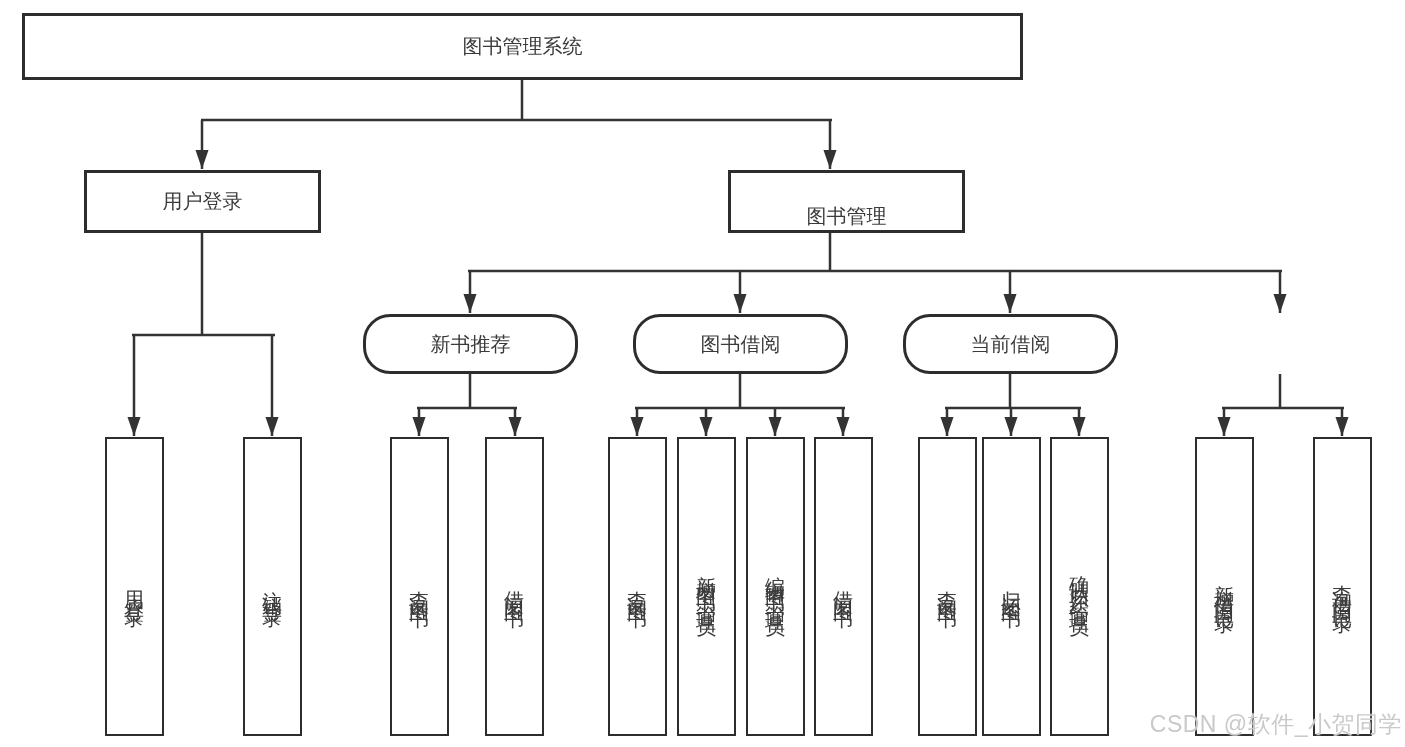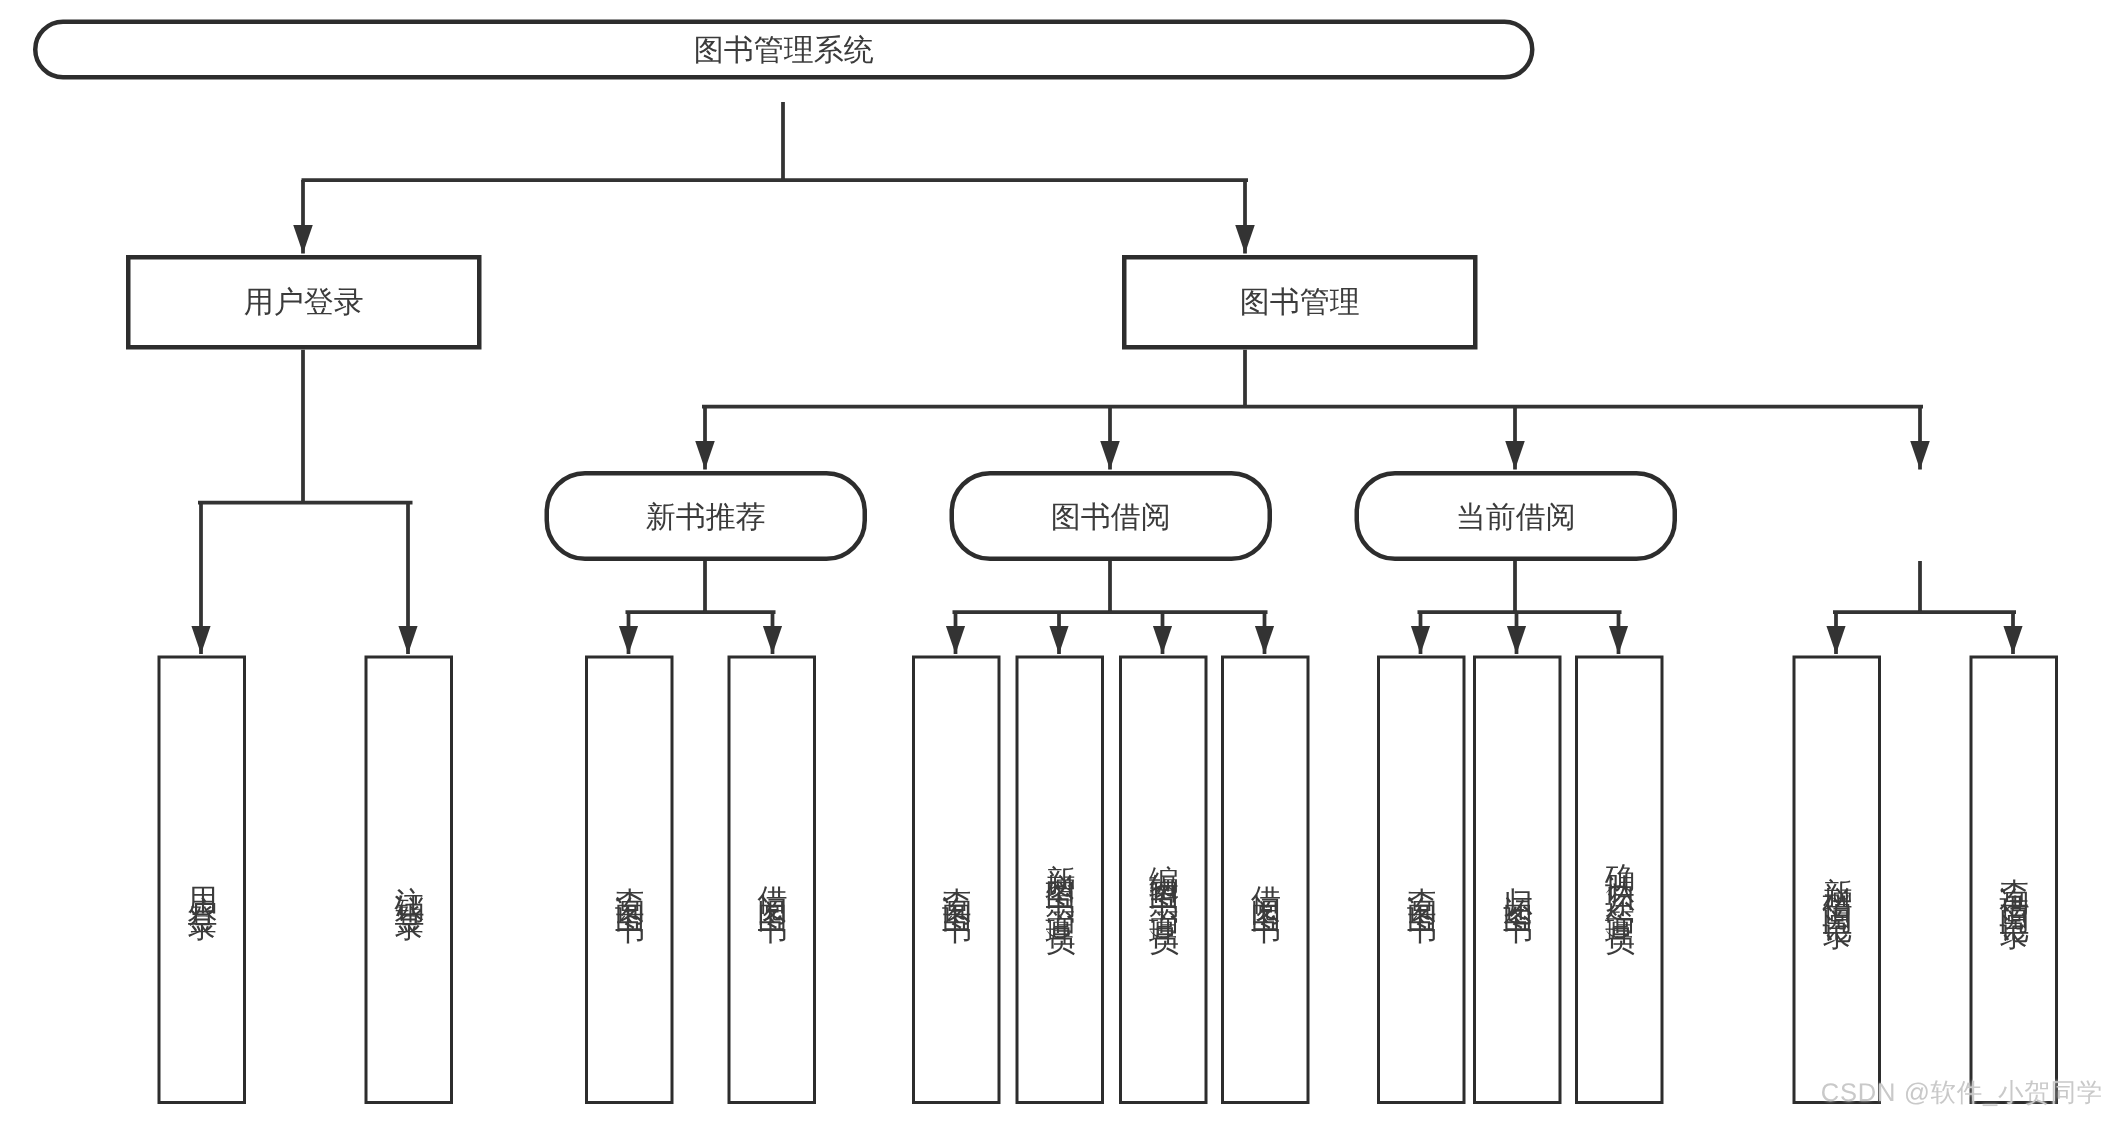--- a/index.html
+++ b/index.html
@@ -11,30 +11,30 @@
   .box{
     position:absolute;box-sizing:border-box;background:#ffffff;
     border:3px solid #2d2d2d;color:#3b3b3b;
     display:flex;align-items:center;justify-content:center;
     font-size:20px;z-index:2;
   }
   .leaf{top:437px;width:59px;height:299px;border-width:2px;}
   .vtext{writing-mode:vertical-rl;text-orientation:mixed;letter-spacing:6px;line-height:1;}
   .lvl2{top:170px;width:237px;height:63px;}
   .lvl3{top:314px;width:215px;height:60px;border-radius:27px;}
-  #b-root{left:22px;top:13px;width:1001px;height:40px;border-radius:23px;}
+  #b-root{left:22px;top:13px;width:1001px;height:67px;}
   #b-user-login{left:84px;}
-  #b-book-mgmt{left:748px;}
+  #b-book-mgmt{left:728px;align-items:flex-end;}
   #b-new-book{left:363px;}
   #b-book-borrow{left:633px;}
   #b-current-borrow{left:903px;}
   #b-borrow-records{left:1173px;}
   .watermark{
     position:absolute;right:3px;bottom:7px;z-index:6;
-    font-size:17px;color:#c9c9c9;letter-spacing:.5px;
+    font-size:23px;color:#c9c9c9;letter-spacing:.5px;
     text-shadow:0 0 2px rgba(255,255,255,.9);
   }
 </style>
 </head>
 <body>
 
 <div class="canvas">
 
   <svg class="wires" viewBox="0 0 1405 747" fill="none" stroke="#333333" stroke-width="2.5">
     <defs>

